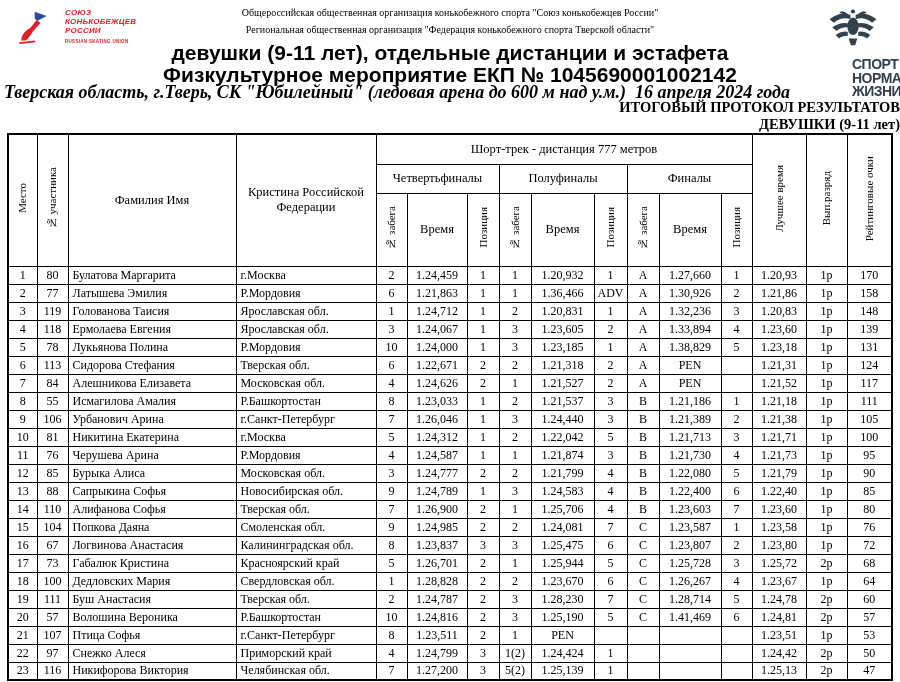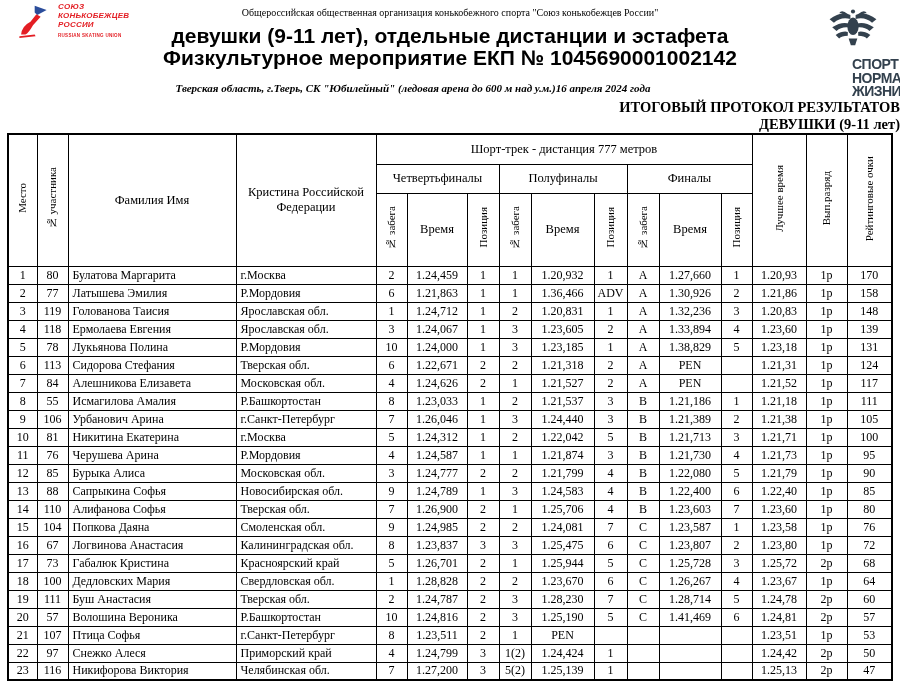--- a/index.html
+++ b/index.html
@@ -8,27 +8,27 @@
     position:relative; width:900px; height:682px; background:#fff; color:#000;
     margin:0 auto; overflow:hidden;
   }
   
   .org-line { text-align:center; font-size:10px; line-height:17px; }
   .head-center { position:absolute; left:0; top:4px; width:100%; }
   .big-title { text-align:center; font-family:"Liberation Sans", sans-serif;
                font-weight:bold; font-size:21px; line-height:24px; margin-top:3px; }
   .sub-title { text-align:center; font-family:"Liberation Sans", sans-serif;
                font-weight:bold; font-size:21px; line-height:20px; }
-  .venue-row { position:absolute; left:20px; top:82px; width:786px;
-               display:flex; justify-content:center;
-               font-weight:bold; font-style:italic; font-size:11px; }
+  .venue-row { position:absolute; left:4px; top:82px; width:786px;
+               display:flex; justify-content:space-between;
+               font-weight:bold; font-style:italic; font-size:18px; }
   .protocol { position:absolute; left:0; top:99px; width:100%; text-align:right;
               font-weight:bold; font-size:14.5px; line-height:17px; }
   
-  .logo-left { position:absolute; left:16px; top:2px; width:150px; display:flex; gap:8px; }
+  .logo-left { position:absolute; left:16px; top:8px; width:150px; display:flex; gap:15px; }
   .logo-left .txt { font-family:"Liberation Sans", sans-serif; font-weight:bold;
                     font-style:italic; font-size:8px; line-height:9px; letter-spacing:.2px; }
   .logo-left .sub { font-size:4.5px; font-style:normal; margin-top:2px; letter-spacing:.3px; }
   
   .logo-right { position:absolute; right:12px; top:6px; width:70px; text-align:center; }
   .logo-right .txt { font-family:"Liberation Sans", sans-serif; font-weight:bold;
                      font-size:14px; line-height:13.5px; letter-spacing:-0.5px;
                      margin-top:4px; text-align:left; padding-left:8px;margin-left:26px; }
   
   table.results { position:absolute; left:7px; top:133px; border-collapse:collapse;
@@ -81,20 +81,21 @@
     </svg>
     <div class="txt" style="color:#33414e">
       <div><span>СПОРТ</span><span style="color:#76b82a">→</span></div>
       <div>НОРМА</div>
       <div>ЖИЗНИ</div>
     </div>
   </div>
 
   <div class="head-center">
     <div class="org-line">Общероссийская общественная организация конькобежного спорта "Союз конькобежцев России"</div>
+    <div class="org-line">Региональная общественная организация "Федерация конькобежного спорта Тверской области"</div>
     <div class="big-title">девушки (9-11 лет), отдельные дистанции и эстафета</div>
     <div class="sub-title">Физкультурное мероприятие ЕКП № 1045690001002142</div>
   </div>
 
   <div class="venue-row">
     <span>Тверская область, г.Тверь, СК "Юбилейный" (ледовая арена до 600 м над у.м.)</span>
     <span>16 апреля 2024 года</span>
   </div>
 
   <div class="protocol">

